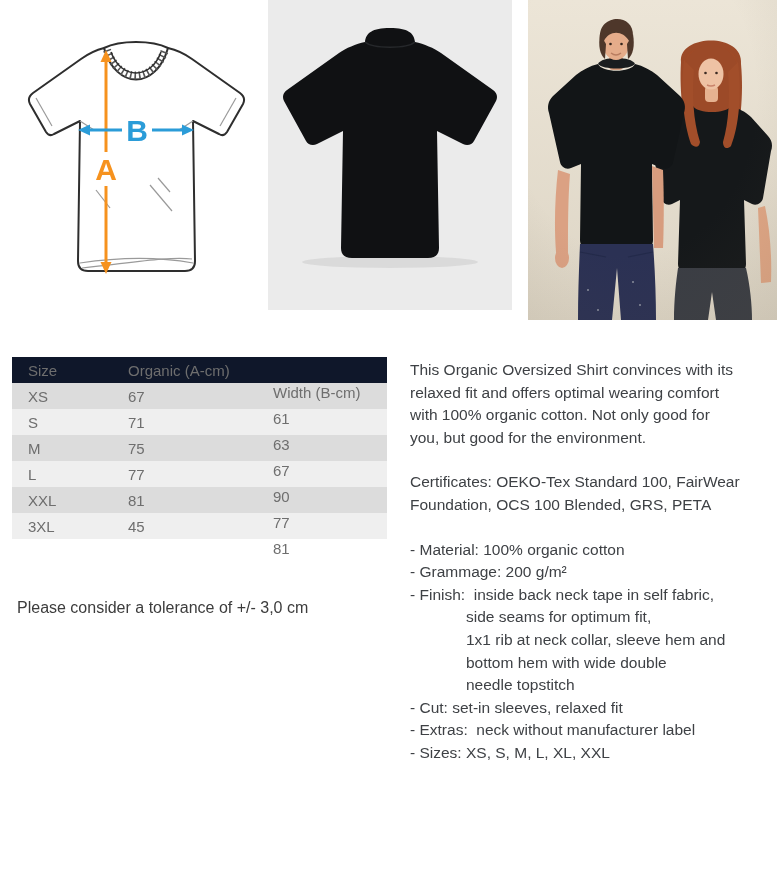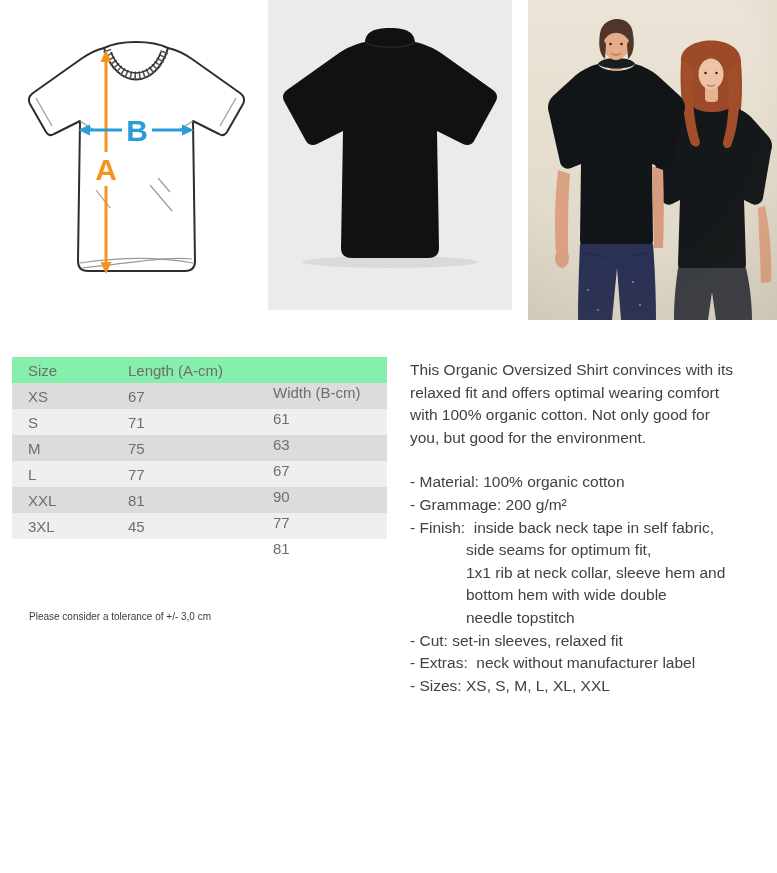--- a/index.html
+++ b/index.html
@@ -16,30 +16,30 @@
   #flat-shot      { left:268px; top:0; width:244px; height:310px; }
   #model-shot     { left:528px; top:0; width:249px; height:320px; }
   #measure-diagram svg, #flat-shot svg, #model-shot svg { display:block; width:100%; height:100%; }
 
   
   .size-table {
     position:absolute; left:12px; top:357px; width:375px;
     font-size:15px; color:#6e6e6e;
   }
   .t-row { display:flex; height:26px; align-items:center; }
-  .t-head { background:#86efac; }
+  .t-head { background:#0f172a; }
   .c1 { width:116px; padding-left:16px; }
   .c2 { width:145px; }
   .c3 { flex:1;margin-top:44px; }
   .t-body > div:nth-of-type(odd)  { background:#dcdcdc; }
   .t-body > div:nth-of-type(even) { background:#efefef; }
 
   .tolerance {
-    position:absolute; left:13px; top:595px; margin:16px;
-    font-size:10px; color:#3c3c3c;
+    position:absolute; left:13px; top:595px; margin:4px;
+    font-size:16px; color:#3c3c3c;
   }
 
   
   .description {
     position:absolute; left:410px; top:343px; width:367px;
     font-size:15.5px; line-height:22.6px; color:#3e4145;
   }
   .description p { margin:16px 0 22px; white-space:pre-wrap; }
 </style>
 </head>
@@ -160,21 +160,21 @@
         <circle cx="93.5" cy="44" r="1.3" fill="#33241c"></circle>
         <path d="M83,53 Q88,57 93,53" fill="none" stroke="#b97d60" stroke-width="1.4"></path>
       </g>
       <rect width="249" height="320" fill="url(#vignette)"></rect>
     </svg>
   </figure>
 
   <div class="size-table">
     <div class="t-row t-head">
       <div class="c1">Size</div>
-      <div class="c2">Length (A-cm)</div>
+      <div class="c2">Organic (A-cm)</div>
       <div class="c3">Width (B-cm)</div>
     </div>
     <div class="t-body">
 
         <div class="t-row">
           <div class="c1">XS</div>
           <div class="c2">67</div>
           <div class="c3">61</div>
         </div>
 
@@ -211,20 +211,22 @@
       </div>
   </div>
 
   <p class="tolerance">Please consider a tolerance of +/- 3,0 cm</p>
 
   <section class="description">
     <p>This Organic Oversized Shirt convinces with its
 relaxed fit and offers optimal wearing comfort
 with 100% organic cotton. Not only good for
 you, but good for the environment.</p>
+    <p>Certificates: OEKO-Tex Standard 100, FairWear
+Foundation, OCS 100 Blended, GRS, PETA</p>
     <p>- Material: 100% organic cotton
 - Grammage: 200 g/m²
 - Finish:  inside back neck tape in self fabric,
              side seams for optimum fit,
              1x1 rib at neck collar, sleeve hem and
              bottom hem with wide double
              needle topstitch
 - Cut: set-in sleeves, relaxed fit
 - Extras:  neck without manufacturer label
 - Sizes: XS, S, M, L, XL, XXL</p>

